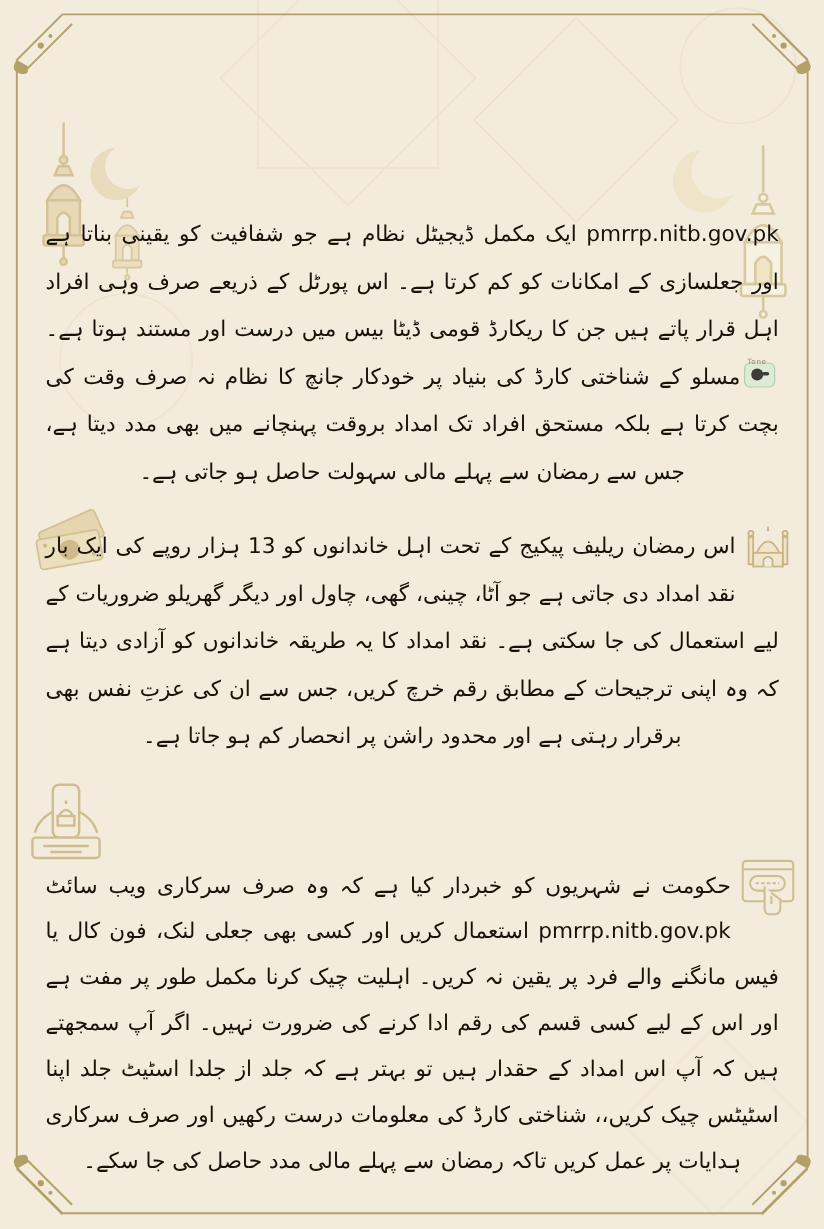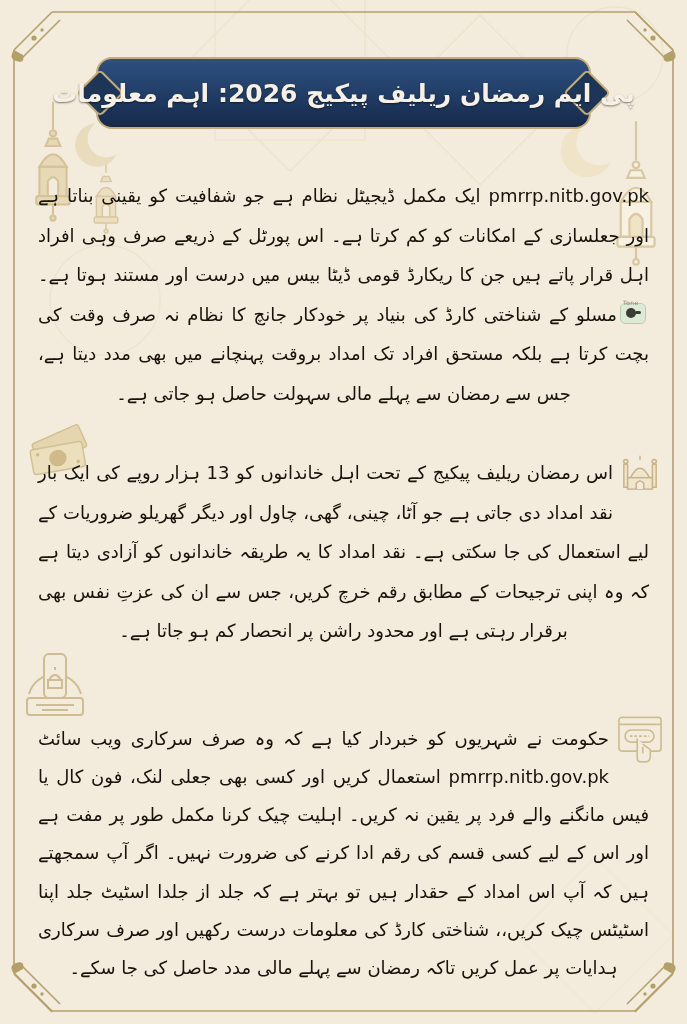--- a/index.html
+++ b/index.html
@@ -32,21 +32,21 @@
     text-shadow:0 1px 2px rgba(0,0,0,.5);white-space:nowrap;
   }
 
   
   .para{
     position:absolute;left:38px;width:611px;z-index:4;
     direction:rtl;text-align:justify;text-align-last:center;
     font-size:18px;font-weight:400;color:#17120a;line-height:2.2;
   }
   #para1{top:176px;}
-  #para2{top:453px;}
+  #para2{top:436px;}
   #para3{top:720px;line-height:2.12;}
 
   .float-icon{float:right;}
   .mosque-float{width:38px;height:42px;margin:-2px -10px 4px 8px;}
   .browser-float{width:46px;height:58px;margin:-4px -14px 6px 8px;}
 
   
   .deco{position:absolute;z-index:2;pointer-events:none;}
   .lantern-l1{left:30px;top:100px;width:46px;height:140px;}
   .lantern-l2{left:88px;top:158px;width:36px;height:96px;}
@@ -186,23 +186,20 @@
       <rect x="24" y="6" width="22" height="44" rx="5" fill="#f3ecdc"></rect>
       <path d="M 29 32 Q 35 22 41 32"></path>
       <rect x="28" y="32" width="14" height="8"></rect>
       <line x1="35" y1="19" x2="35" y2="22"></line>
       <rect x="7" y="50" width="56" height="17" rx="3" fill="#f3ecdc"></rect>
       <path d="M 16 57 H 54"></path>
       <path d="M 22 62 H 48"></path>
     </g>
   </svg>
 
-  <div class="banner">
-    <span class="banner-title">پی ایم رمضان ریلیف پیکیج 2026: اہم معلومات</span>
-  </div>
 
   <div class="para" id="para1">
     <span>pmrrp.nitb.gov.pk ایک مکمل ڈیجیٹل نظام ہے جو شفافیت کو یقینی بناتا ہے اور جعلسازی کے امکانات کو کم کرتا ہے۔ اس پورٹل کے ذریعے صرف وہی افراد اہل قرار پاتے ہیں جن کا ریکارڈ قومی ڈیٹا بیس میں درست اور مستند ہوتا ہے۔</span><span class="inline-badge"><span class="dot"></span><span class="tail"></span><i class="mini-label">Tone</i></span><span>مسلو کے شناختی کارڈ کی بنیاد پر خودکار جانچ کا نظام نہ صرف وقت کی بچت کرتا ہے بلکہ مستحق افراد تک امداد بروقت پہنچانے میں بھی مدد دیتا ہے، جس سے رمضان سے پہلے مالی سہولت حاصل ہو جاتی ہے۔</span>
   </div>
 
   <div class="para" id="para2">
     <svg class="float-icon mosque-float" viewBox="0 0 40 44">
       <g stroke="#c9b488" stroke-width="1.6" fill="#f0e6cc">
         <rect x="3" y="14" width="4" height="24"></rect>
         <circle cx="5" cy="11" r="2.2"></circle>

